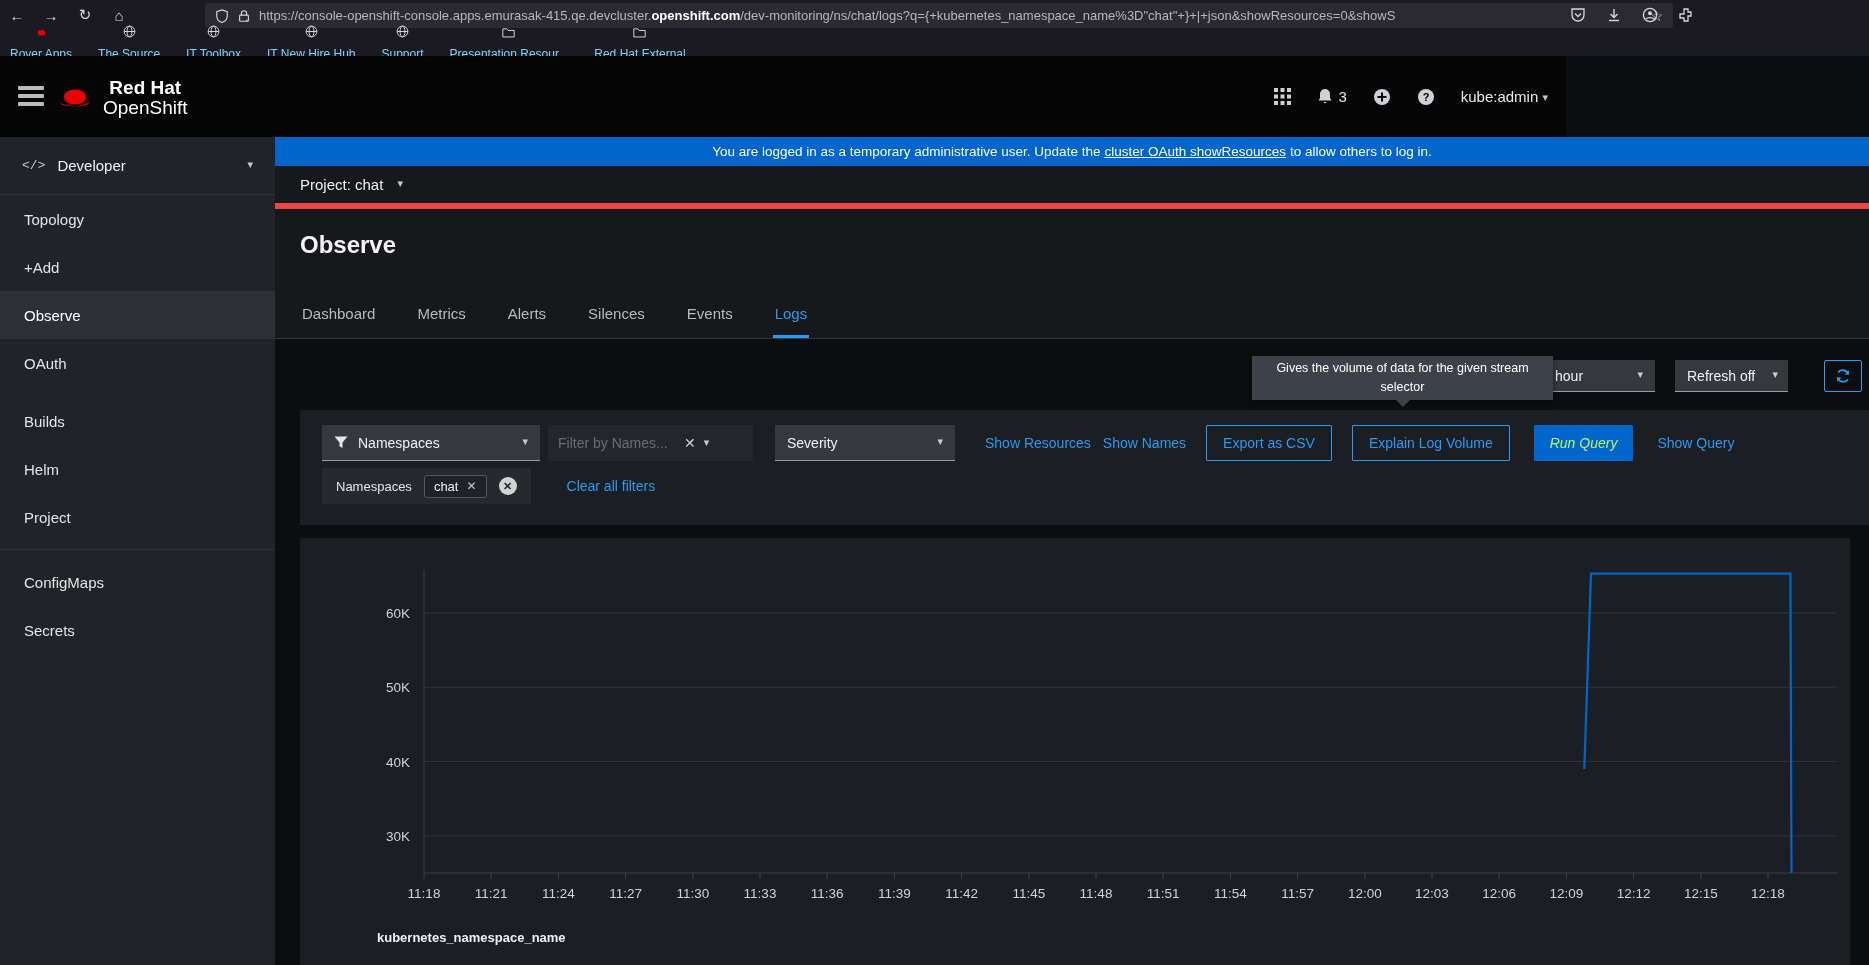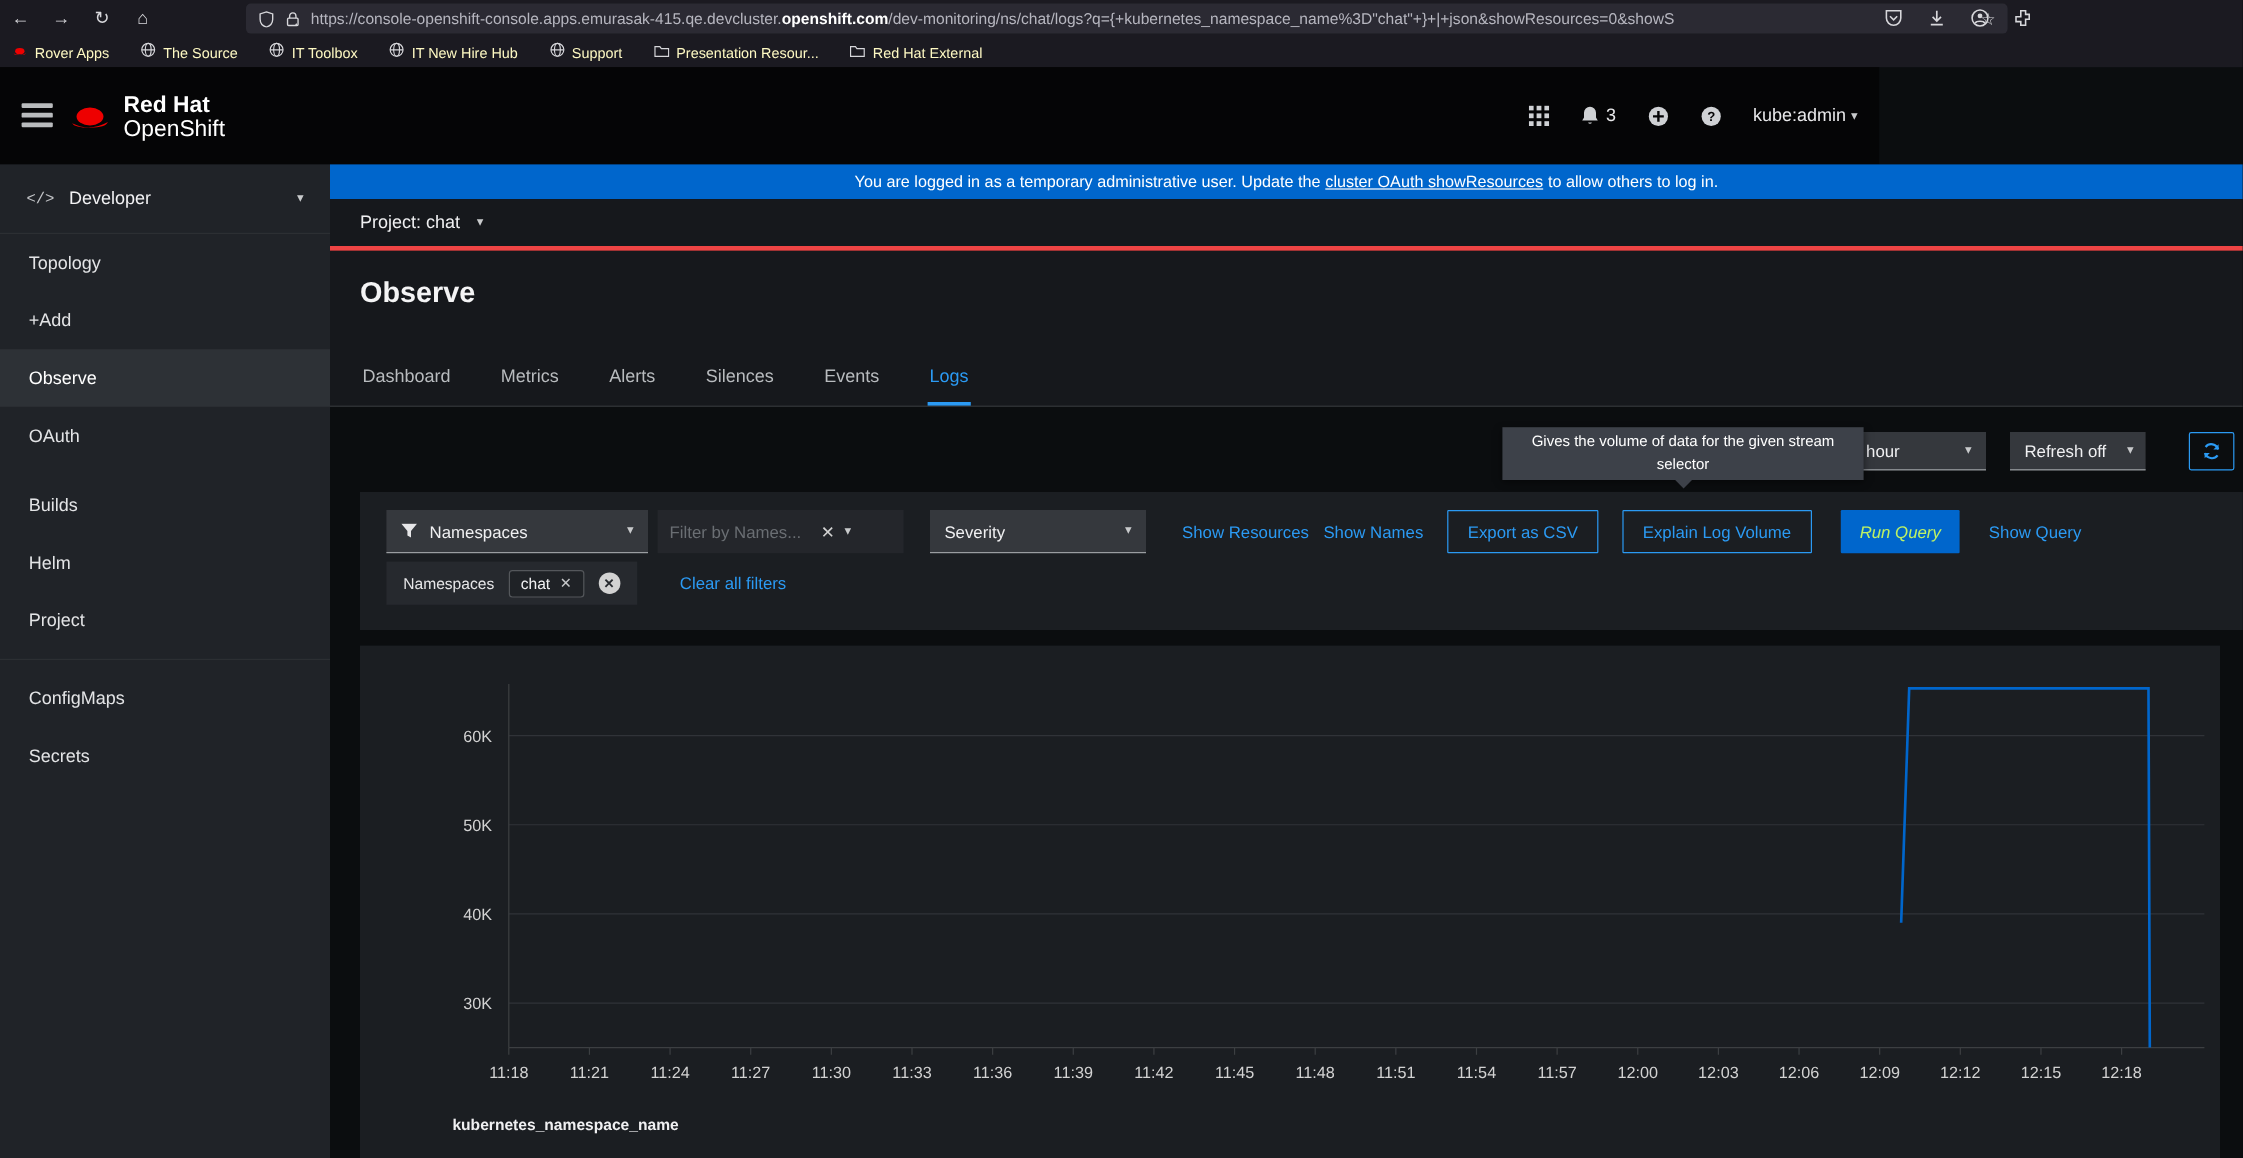--- a/index.html
+++ b/index.html
@@ -17,26 +17,26 @@
   .urlbar svg { flex:0 0 auto; }
   .urltext { font-size:13px; color:#b6b6bf; white-space:nowrap; overflow:hidden; flex:1; }
   .urltext .dom { color:#ffffff; font-weight:bold; }
   .star { color:#d7d7db; font-size:14px; }
   .bicons { position:absolute; right:175px; top:0; height:30px; display:flex;
     align-items:center; gap:20px; }
   .bicons svg { display:block; }
 
   .bookmarks { position:absolute; left:0; top:30px; width:1869px; height:26px;
     background:#1b1a21; display:flex; align-items:center; padding-left:10px; gap:26px; }
-  .bm { display:flex; align-items:flex-end; gap:6px; color:#fef9c3; font-size:12px;
-    white-space:nowrap; cursor:pointer; }
+  .bm { display:flex; align-items:center; gap:6px; color:#7dd3fc; font-size:12px;
+    white-space:nowrap; cursor:pointer;flex-direction:column; }
   .bm .gl { font-size:13px; color:#d7d7db; }
 
   
-  .masthead { position:absolute; left:0; top:56px; width:1566px; height:81px; background:#050506; }
+  .masthead { position:absolute; left:0; top:56px; width:1566px; height:81px; background:#050506;text-align:center; }
   .hamburger { position:absolute; left:18px; top:30px; width:26px; height:20px; cursor:pointer; }
   .hamburger div { height:3.5px; background:#b9bbbd; margin-bottom:4.5px; border-radius:1px; }
   .brand { position:absolute; left:56px; top:22px; display:flex; gap:9px; align-items:center; }
   .brandtxt { color:#fff; line-height:1.05; }
   .brandtxt .l1 { font-weight:bold; font-size:19px; }
   .brandtxt .l2 { font-size:19px; }
   .mh-right { position:absolute; right:18px; top:0; height:81px; display:flex;
     align-items:center; gap:26px; }
   .mh-ic { color:#cfd1d4; display:flex; align-items:center; gap:5px; cursor:pointer; }
   .mh-user { color:#e8e8ea; font-size:15px; cursor:pointer; }
@@ -55,21 +55,21 @@
   .persp .code { color:#c3c5c8; font-size:13px; margin-right:12px; font-family:"Liberation Mono",monospace; }
   .persp .plabel { color:#f2f2f4; font-size:15px; flex:1; }
   .nav-item { height:48px; display:flex; align-items:center; padding-left:24px;
     color:#e3e4e6; font-size:15px; cursor:pointer; }
   .nav-item.active { background:#2d3136; color:#fff; }
   .nav-gap { height:10px; }
   .nav-divider { border-top:1px solid #2c2f33; margin:8px 0; }
 
   
   .project-bar { position:absolute; left:275px; top:166px; width:1594px; height:43px;
-    background:#16181c; border-bottom:4px solid #ef4444; display:flex;
+    background:#16181c; border-bottom:6px solid #ef4444; display:flex;
     align-items:center; padding-left:25px; color:#f0f0f2; font-size:15px; }
   .project-bar .caret { margin-left:14px; }
   .content-head { position:absolute; left:275px; top:209px; width:1594px; height:130px;
     background:#16181c; border-bottom:1px solid #33363a; }
   .page-title { position:absolute; left:25px; top:22px; color:#f4f4f5;
     font-size:24px; font-weight:bold; }
   .tabs { position:absolute; left:25px; bottom:0; display:flex; gap:38px; }
   .tab { padding:10px 2px 13px 2px; color:#b8bbbe; font-size:15px; cursor:pointer;
     border-bottom:3px solid transparent; }
   .tab.active { color:#2b9af3; border-bottom-color:#2b9af3; }

